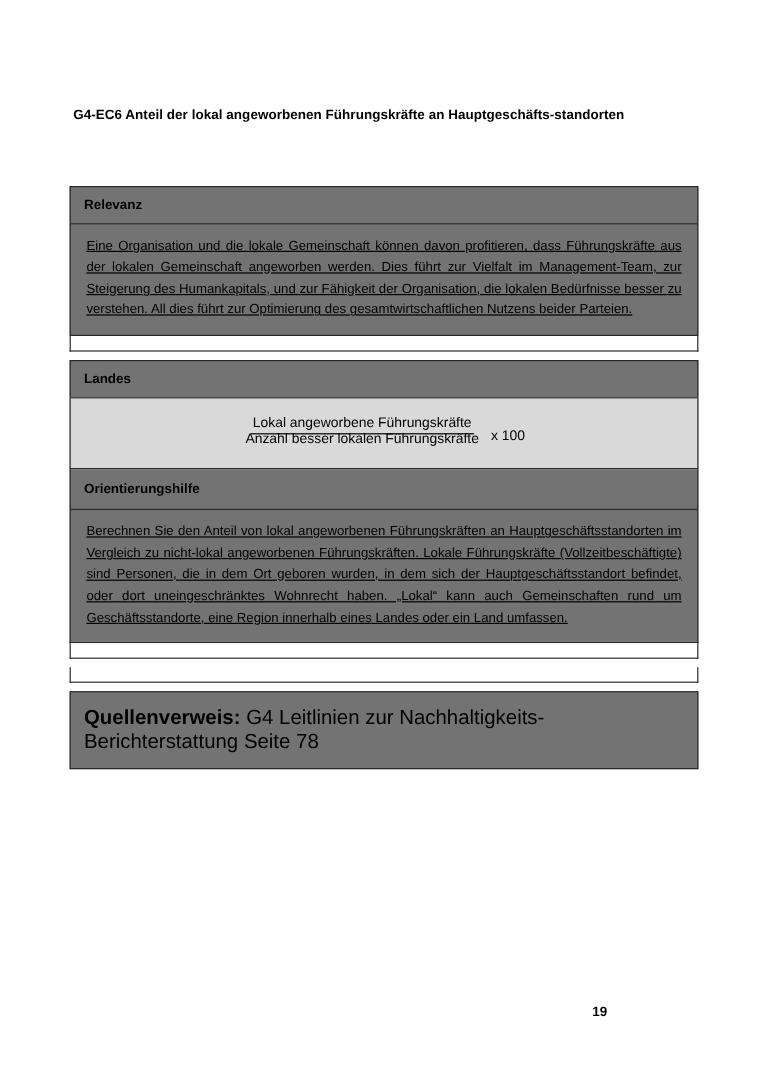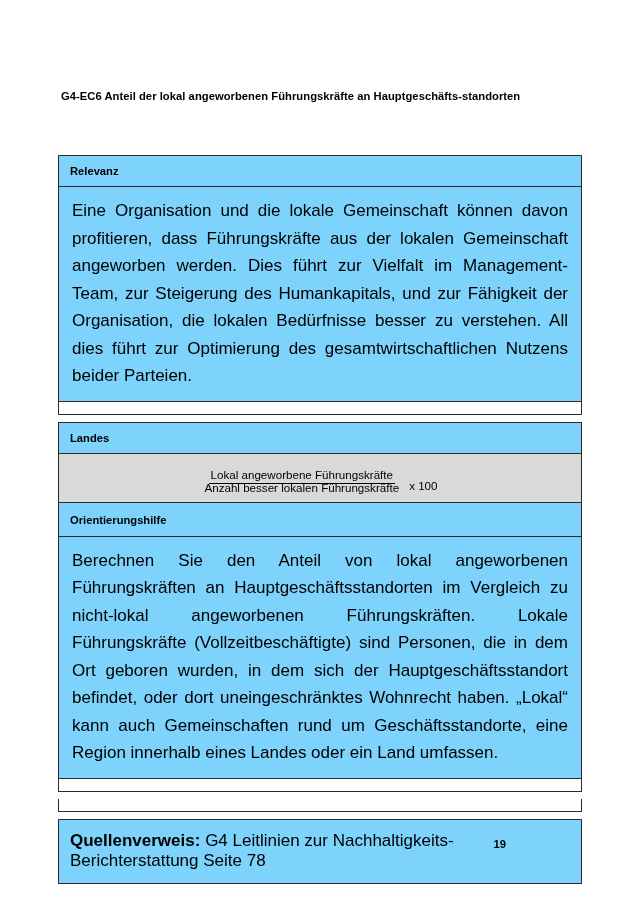--- a/index.html
+++ b/index.html
@@ -34,21 +34,21 @@
   }
   .table {
     position: absolute;
     left: 58px;
     top: 155px;
     width: 524px;
   }
   .block {
     border: 1.2px solid #2b2b2b;
     box-sizing: border-box;
-    background: #7dd3fc;
+    background: #737373;
   }
   .spacer {
     border: 1.2px solid #2b2b2b;
     border-top: none;
     box-sizing: border-box;
     height: 13px;
     background: #ffffff;
   }
   .gap {
     height: 7px;
@@ -58,29 +58,30 @@
     font-size: 11.2px;
     font-weight: bold;
     border-bottom: 1.2px solid #2b2b2b;
     box-sizing: border-box;
   }
   .head-cell.nb {
     border-bottom: none;
   }
   .body-cell {
     padding: 10px 13px 11px 13px;
-    font-size: 17px;
+    font-size: 11px;
     line-height: 1.62;
     text-align: justify;
     text-justify: inter-word;
     box-sizing: border-box;
+    text-decoration: underline;
   }
   .formula-cell {
     background: #d9d9d9;
-    padding: 14px 13px 8px 13px;
+    padding: 14px 13px 18px 13px;
     box-sizing: border-box;
     border-top: 1.2px solid #2b2b2b;
   }
   .formula-inner {
     display: flex;
     align-items: center;
     justify-content: center;
     gap: 8px;
   }
   .fraction {

